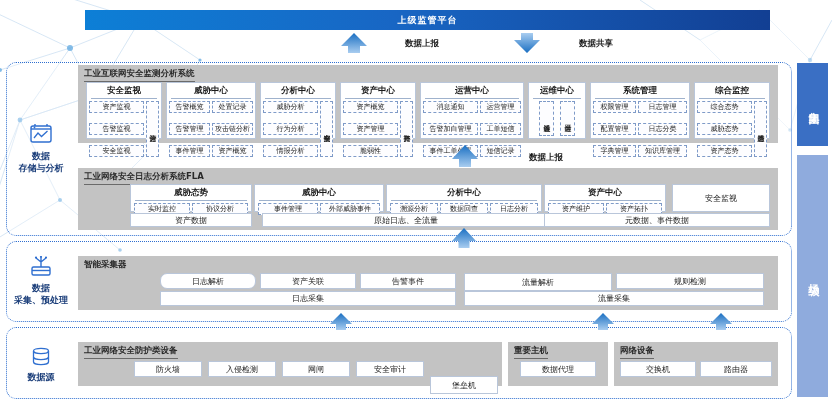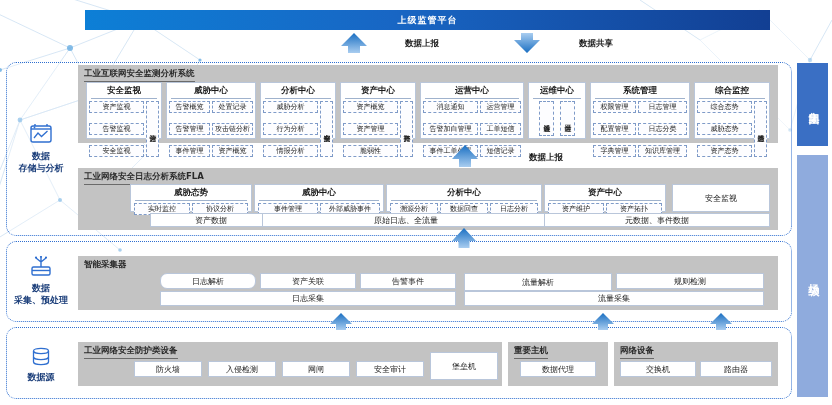--- a/index.html
+++ b/index.html
@@ -349,21 +349,21 @@
 <div class="mod flat" style="left:544px;top:184px;width:122px;height:28px;">
   <div class="mod-head">资产中心</div>
   <div class="mod-body">
     <div class="cell">资产维护</div>
     <div class="cell">资产拓扑</div>
   </div>
 </div>
 
 <div class="bar" style="left:672px;top:184px;width:98px;height:28px;">安全监视</div>
 
-<div class="bar" style="left:130px;top:213px;width:122px;height:14px;margin-left:20px;">资产数据</div>
+<div class="bar" style="left:130px;top:213px;width:122px;height:14px;">资产数据</div>
 <div class="bar" style="left:262px;top:213px;width:288px;height:14px;">原始日志、全流量</div>
 <div class="bar" style="left:544px;top:213px;width:226px;height:14px;">元数据、事件数据</div>
 
 <div class="arrow" style="left:452px;top:228px;">
   <svg width="24" height="20" viewBox="0 0 24 20">
     <defs>
         <linearGradient id="gu3" x1="0" y1="1" x2="0" y2="0">
       <stop offset="0" stop-color="#a9cdf0"></stop>
           <stop offset="1" stop-color="#1a6fc2"></stop>
         </linearGradient>
@@ -405,21 +405,21 @@
     <polygon points="11,0 22,11 16,11 16,17 6,17 6,11 0,11" fill="url(#gu4)"></polygon>
   </svg>
 </div>
 
 <div class="panel" style="left:78px;top:342px;width:424px;height:44px;"></div>
 <div class="panel-title" style="left:84px;top:345px;">工业网络安全防护类设备</div>
 <div class="bar" style="left:134px;top:361px;width:68px;height:16px;">防火墙</div>
 <div class="bar" style="left:208px;top:361px;width:68px;height:16px;">入侵检测</div>
 <div class="bar" style="left:282px;top:361px;width:68px;height:16px;">网闸</div>
 <div class="bar" style="left:356px;top:361px;width:68px;height:16px;">安全审计</div>
-<div class="bar" style="left:430px;top:352px;width:68px;height:28px;">堡垒机</div>
+<div class="bar" style="left:430px;top:376px;width:68px;height:18px;">堡垒机</div>
 
 <div class="panel" style="left:508px;top:342px;width:100px;height:44px;"></div>
 <div class="panel-title" style="left:514px;top:345px;">重要主机</div>
 <div class="bar" style="left:520px;top:361px;width:76px;height:16px;">数据代理</div>
 
 <div class="panel" style="left:614px;top:342px;width:164px;height:44px;"></div>
 <div class="panel-title" style="left:620px;top:345px;">网络设备</div>
 <div class="bar" style="left:620px;top:361px;width:76px;height:16px;">交换机</div>
 <div class="bar" style="left:700px;top:361px;width:72px;height:16px;">路由器</div>
 

